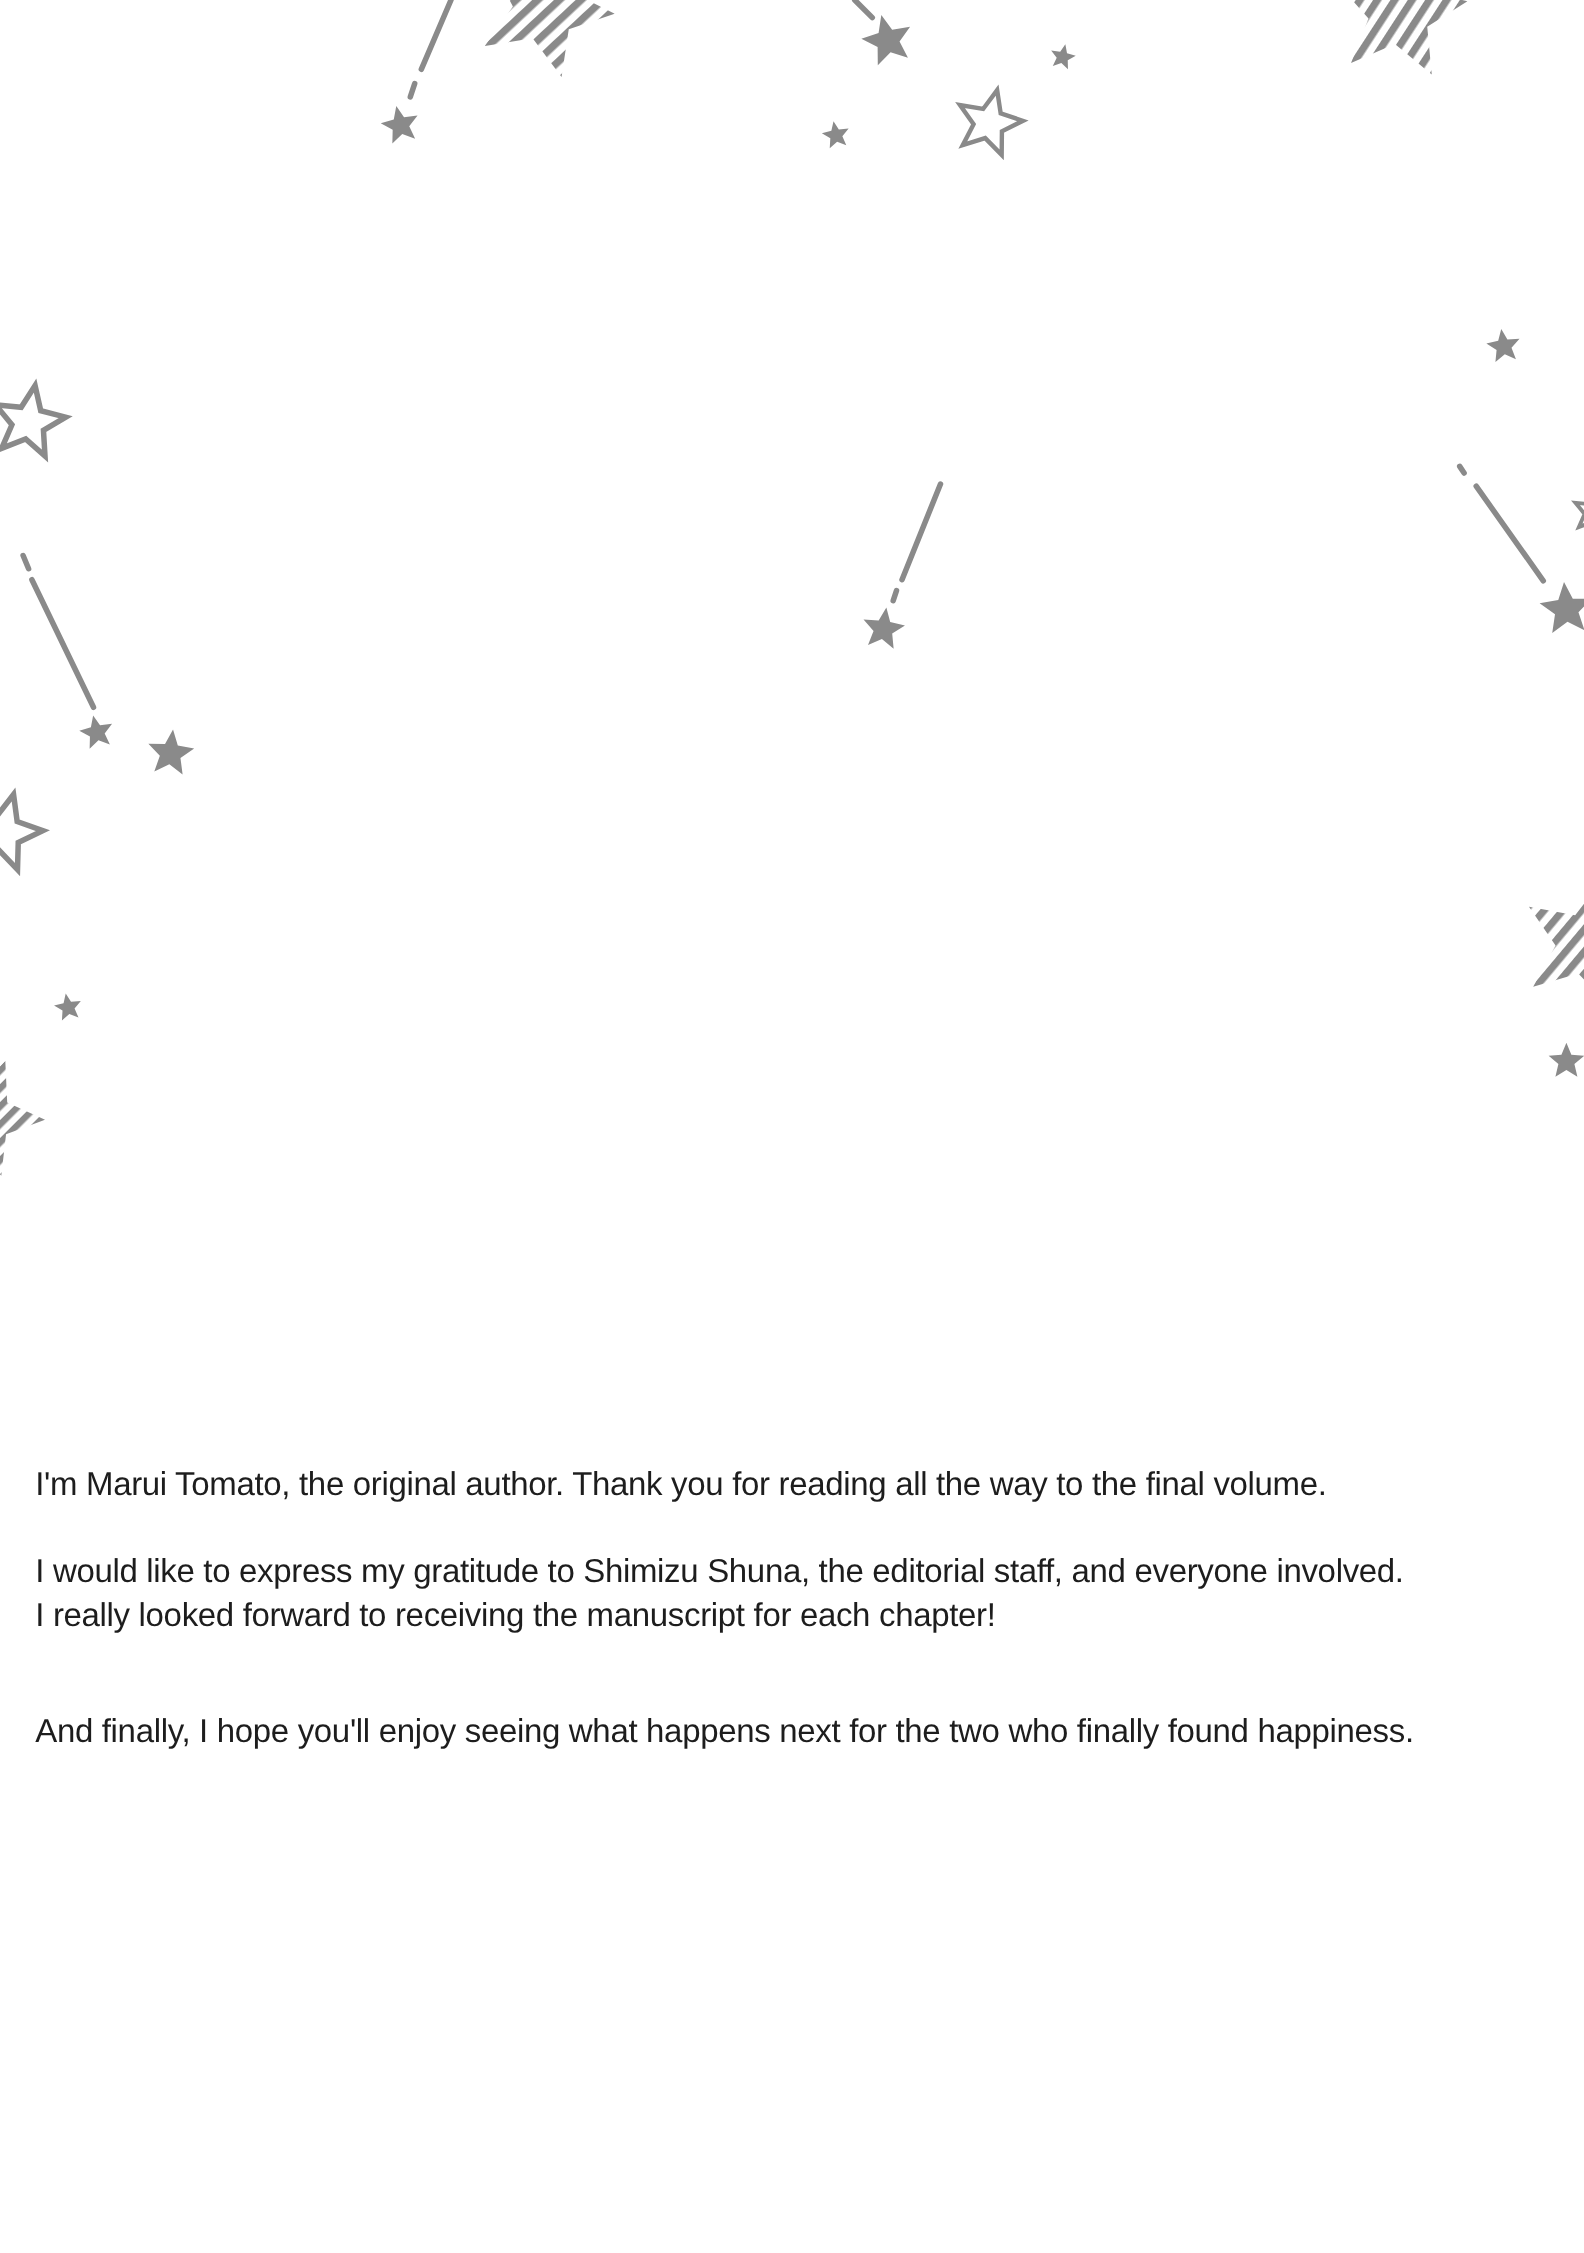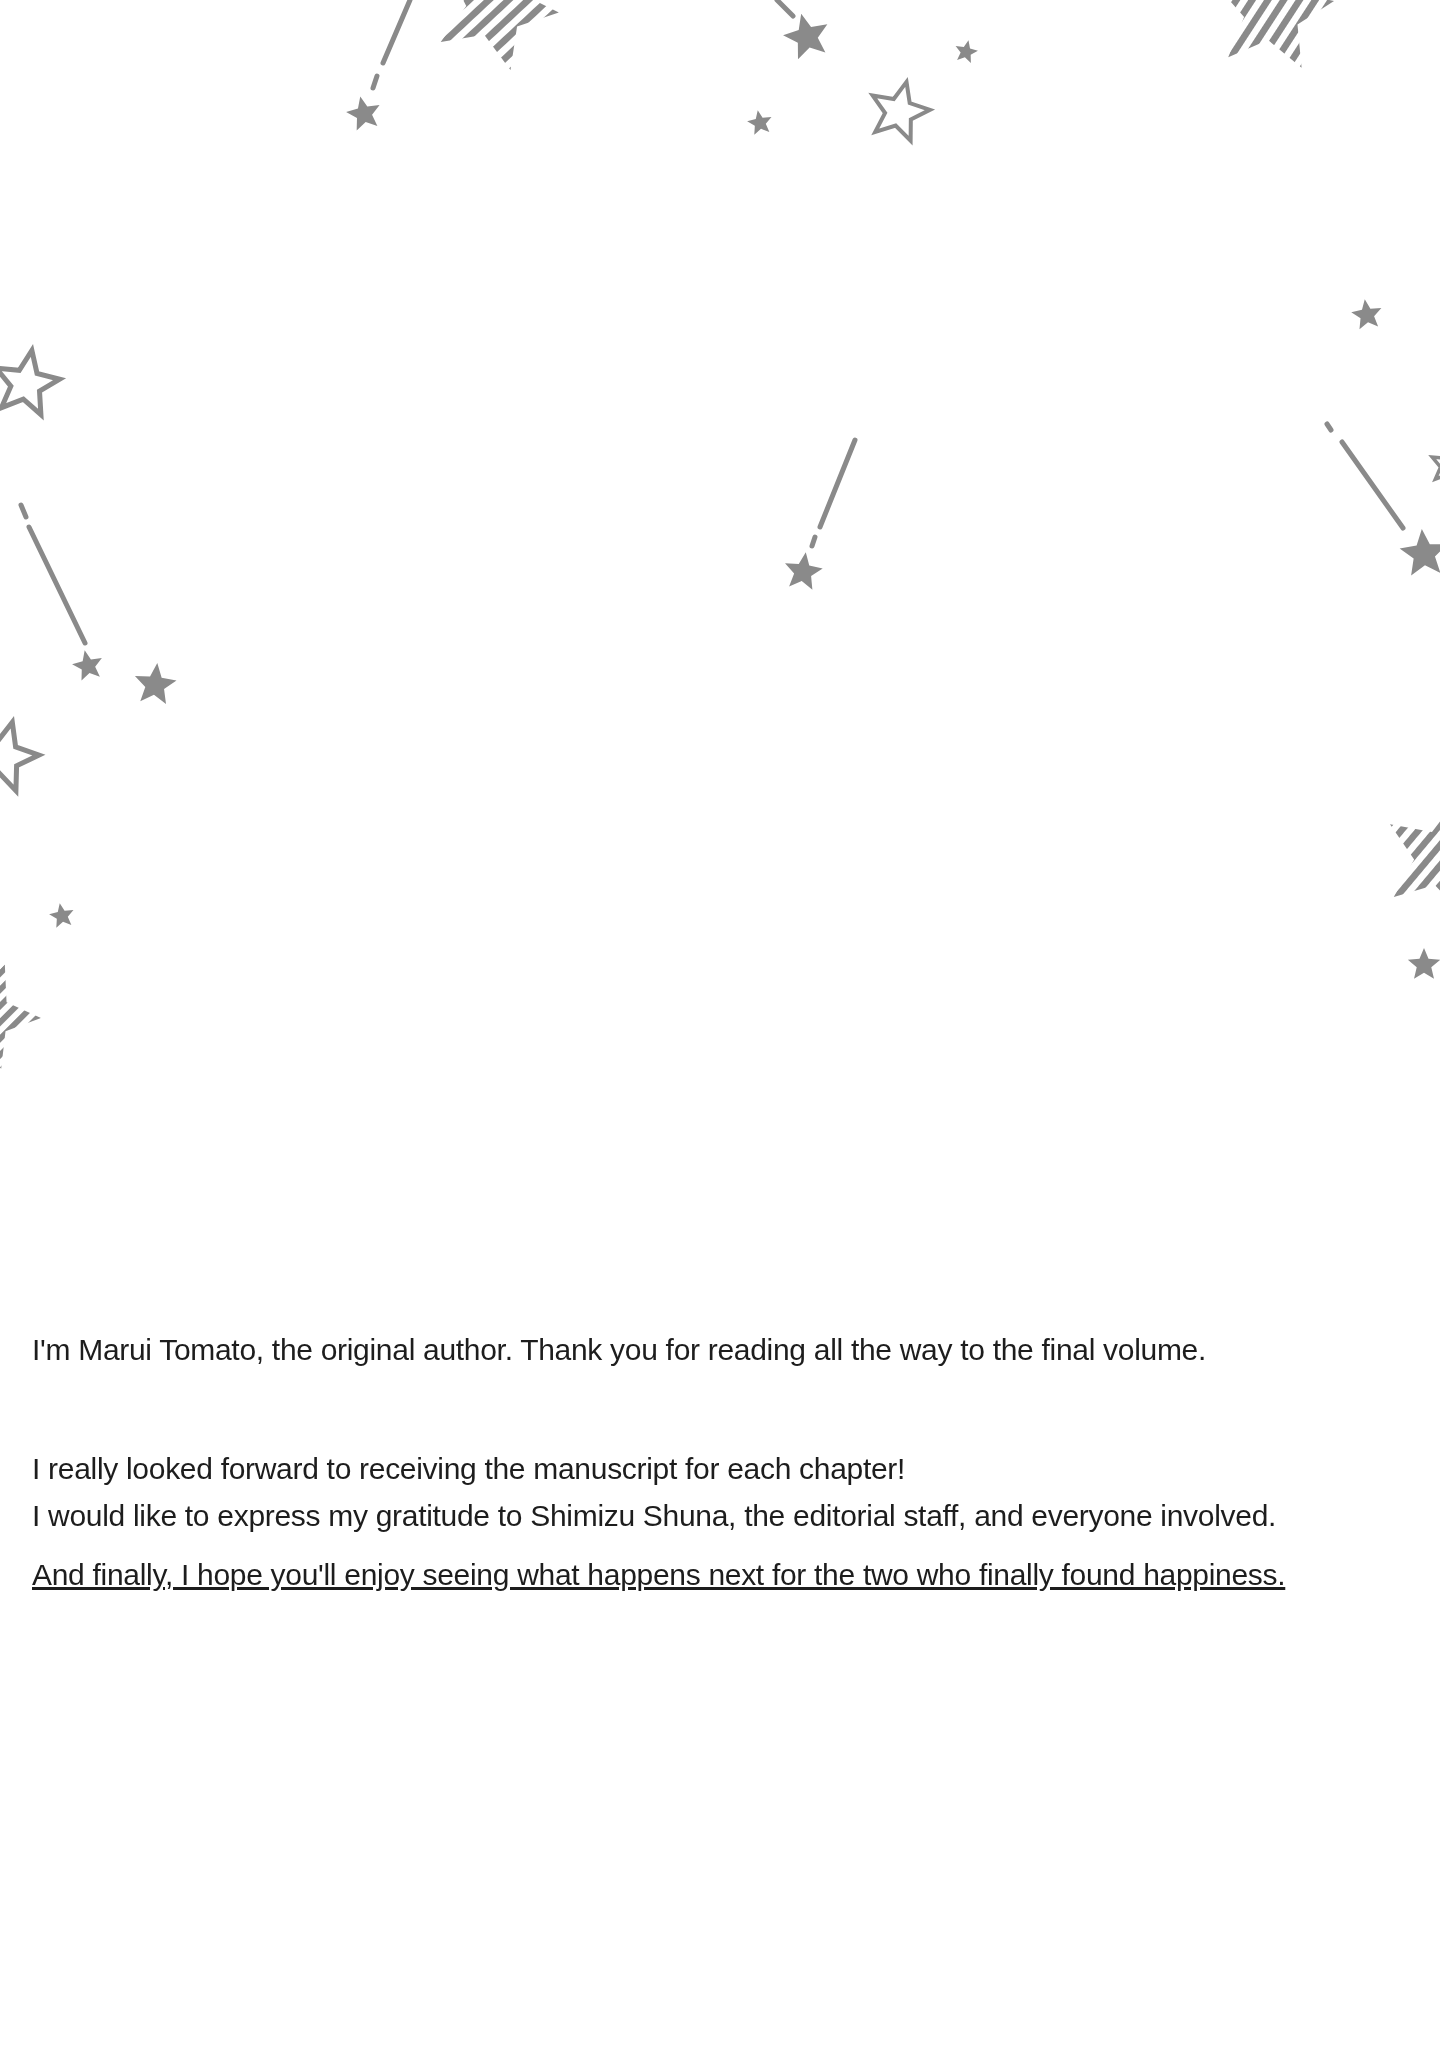--- a/index.html
+++ b/index.html
@@ -30,22 +30,22 @@
     position: absolute;
     left: 32px;
     margin: 0;
     font-size: 30px;
     letter-spacing: -0.3px;
     color: var(--ink, #1d1d1d);
     white-space: nowrap;
   }
   .line-0 { top: 1333px; }
   .line-1 { top: 1452px; }
-  .line-2 { top: 1499px; }
-  .line-3 { top: 1558px; text-decoration: underline; }
+  .line-2 { top: 1412px; }
+  .line-3 { top: 1558px; }
   .signature {
     position: absolute;
     left: 1078px;
     top: 1855px;
     margin: 0;
     font-size: 40px;
     font-weight: 700;
     letter-spacing: 0px;
     color: var(--ink, #1d1d1d);
     white-space: nowrap;

